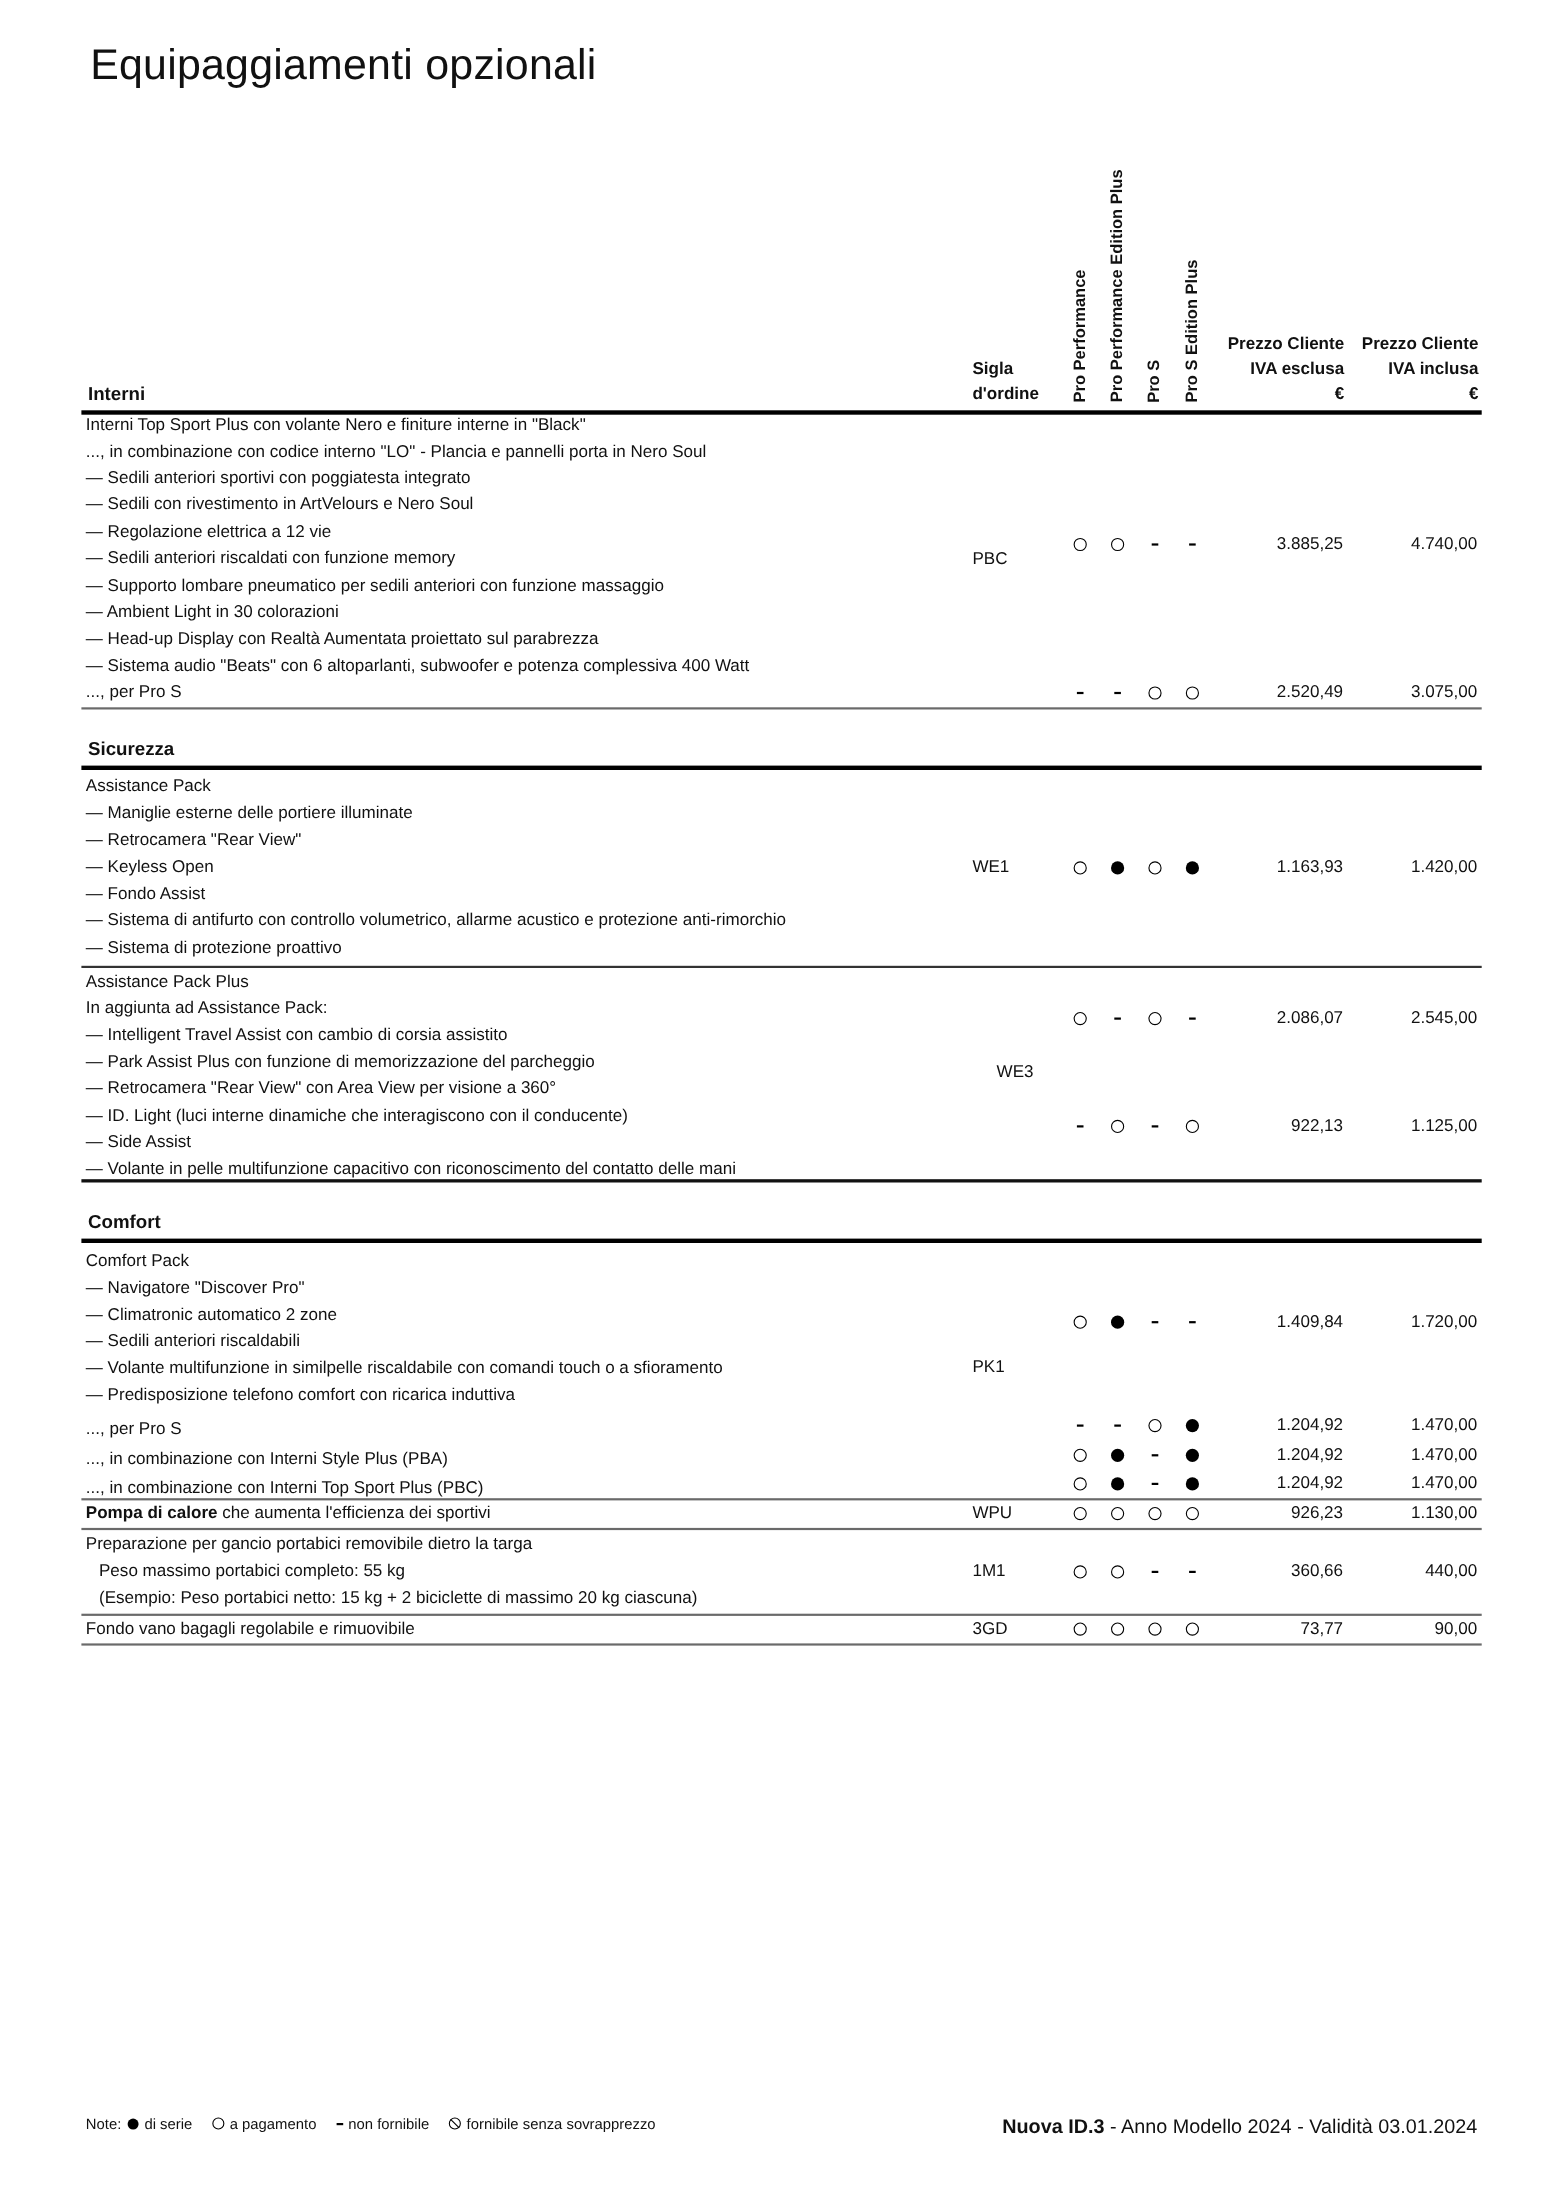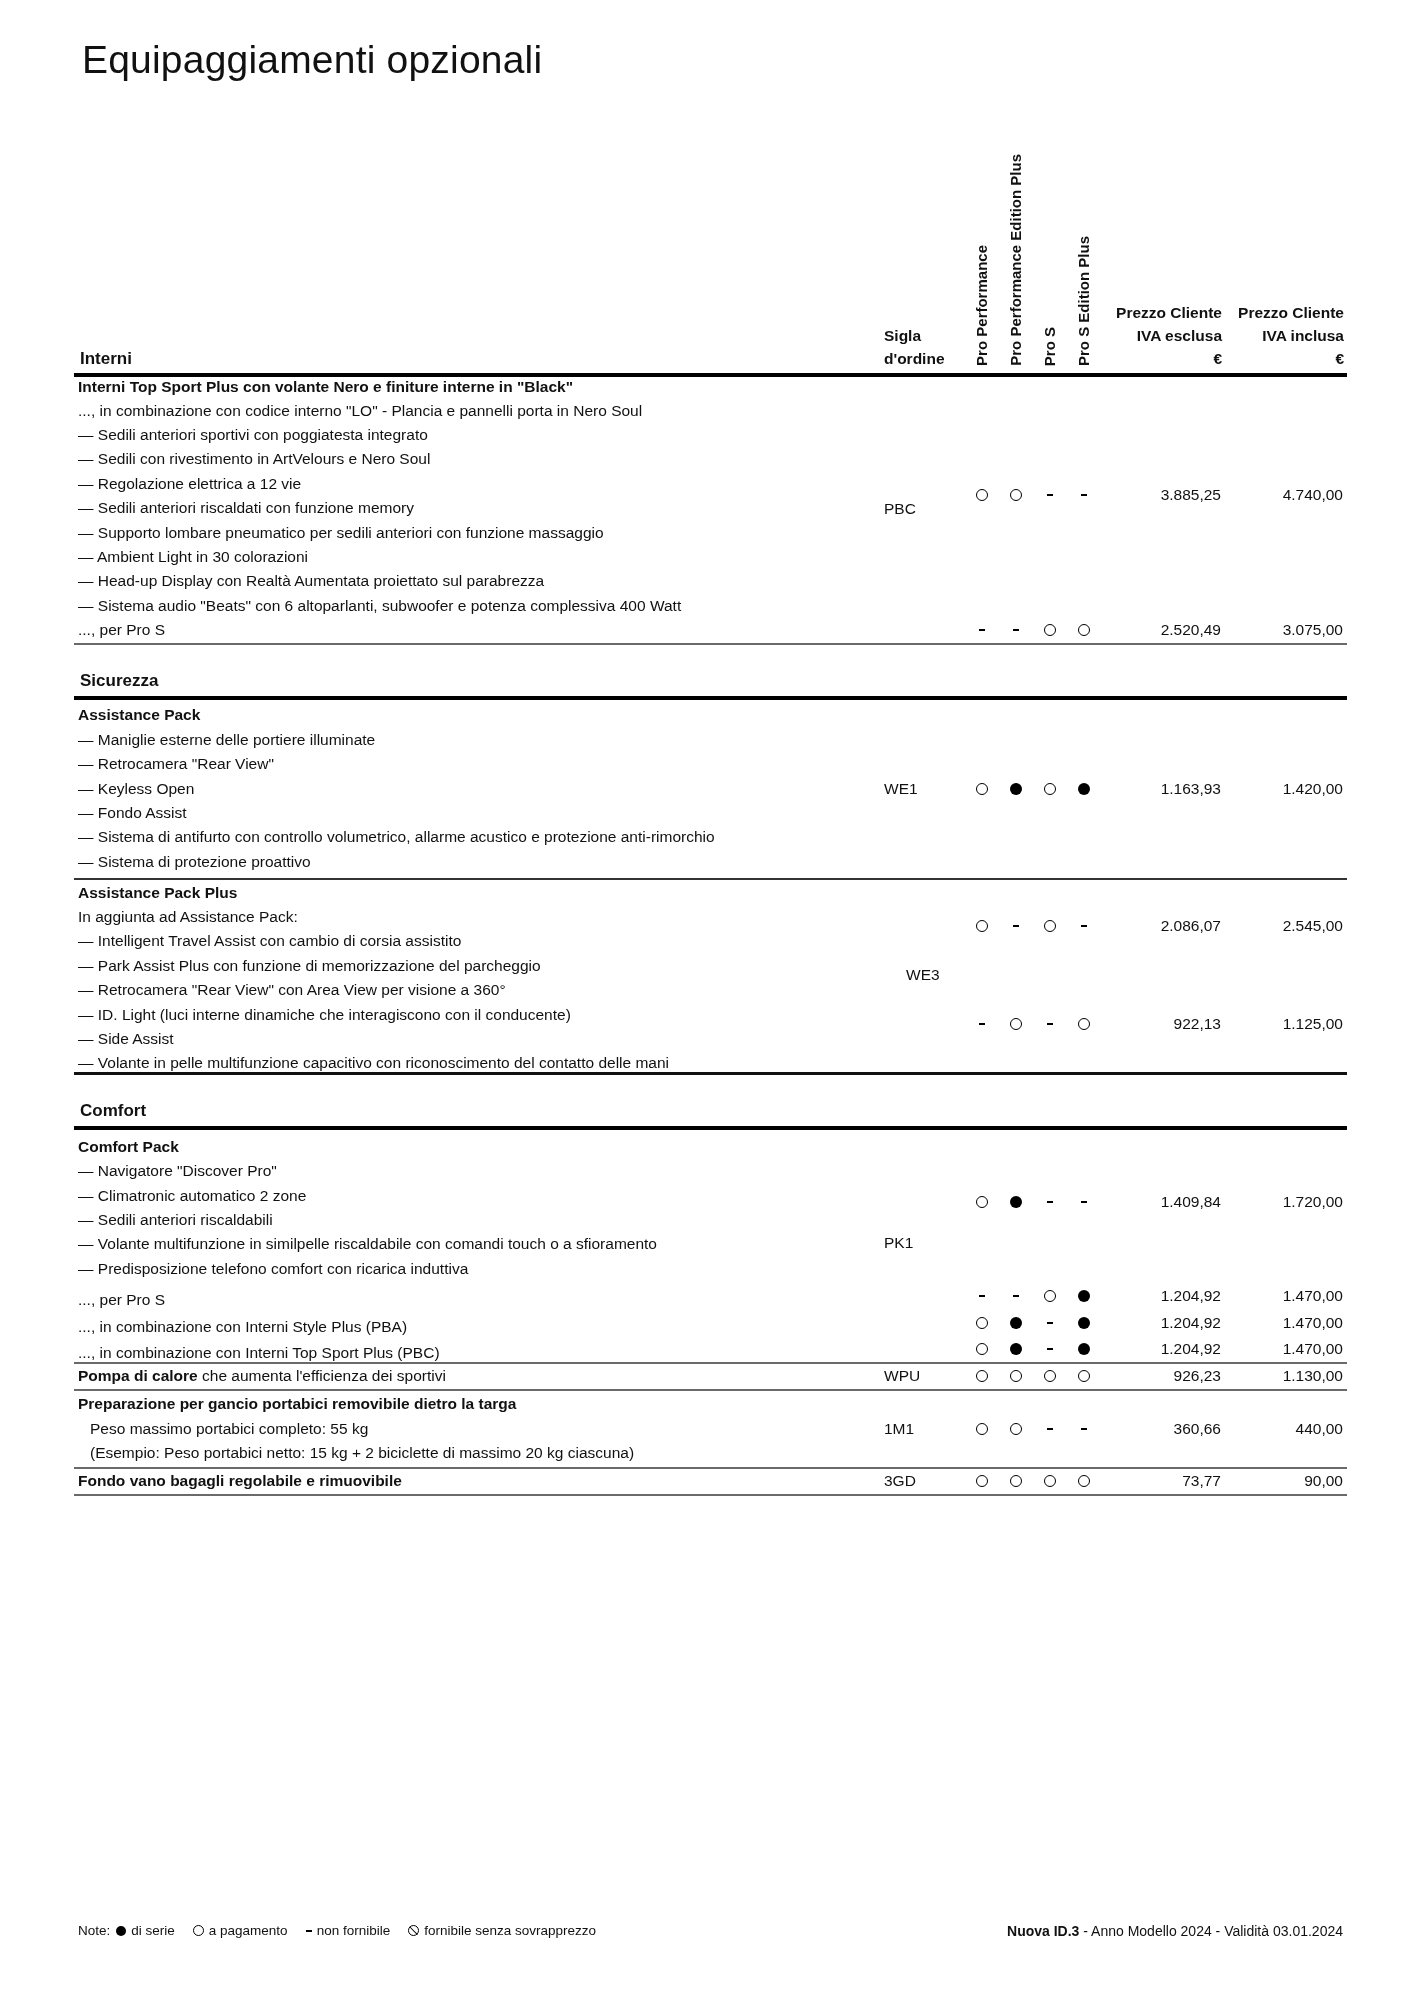--- a/index.html
+++ b/index.html
@@ -31,21 +31,21 @@
   .thin { position: absolute; left: 74px; width: 1273px; height: 2px; background: #333; }
   .thin.grey { background: #6a6a6a; height: 2px; }
 
   .sect-title {
     position: absolute; left: 80px; font-weight: 700; font-size: 17px;
   }
 
   .line {
     position: absolute; left: 78px; font-size: 15.5px; line-height: 24px; white-space: nowrap;
   }
-  .line.b { font-weight: 700; }
+  .line.b { font-weight: 400; }
   .line.indent { left: 90px; }
 
   .cell {
     position: absolute; font-size: 15.5px; line-height: 24px; white-space: nowrap; text-align: right;
   }
   .code { left: 884px; }
   .mark {
     position: absolute; width: 14px; height: 24px; display: flex; align-items: center; justify-content: center;
   }
   .mark .dot-full { width: 12px; height: 12px; border-radius: 50%; background: #000; }
@@ -63,21 +63,21 @@
   .footer-note .sym-full { width: 10px; height: 10px; border-radius: 50%; background: #000; display: inline-block; }
   .footer-note .sym-empty { width: 9px; height: 9px; border-radius: 50%; border: 1.4px solid #000; display: inline-block; }
   .footer-note .sym-dash { width: 6px; height: 2px; background: #000; display: inline-block; }
   .footer-note .sym-free {
     width: 9px; height: 9px; border-radius: 50%; border: 1.4px solid #000; display: inline-block; position: relative;
   }
   .footer-note .sym-free::after {
     content: ""; position: absolute; left: 4px; top: -1px; width: 1.4px; height: 11px; background: #000; transform: rotate(-45deg);
   }
   .footer-right {
-    position: absolute; right: 70px; top: 1923px; font-size: 14px; white-space: nowrap;
+    position: absolute; right: 70px; top: 1923px; font-size: 18px; white-space: nowrap;
   }
   .footer-right .bold { font-weight: 700; }
 </style>
 </head>
 <body>
 
 <h1 class="page-title"><span>Equipaggiamenti</span> <span class="bold">opzionali</span></h1>
 
 <div class="thead">
   <div class="col-label sect">Interni</div>

